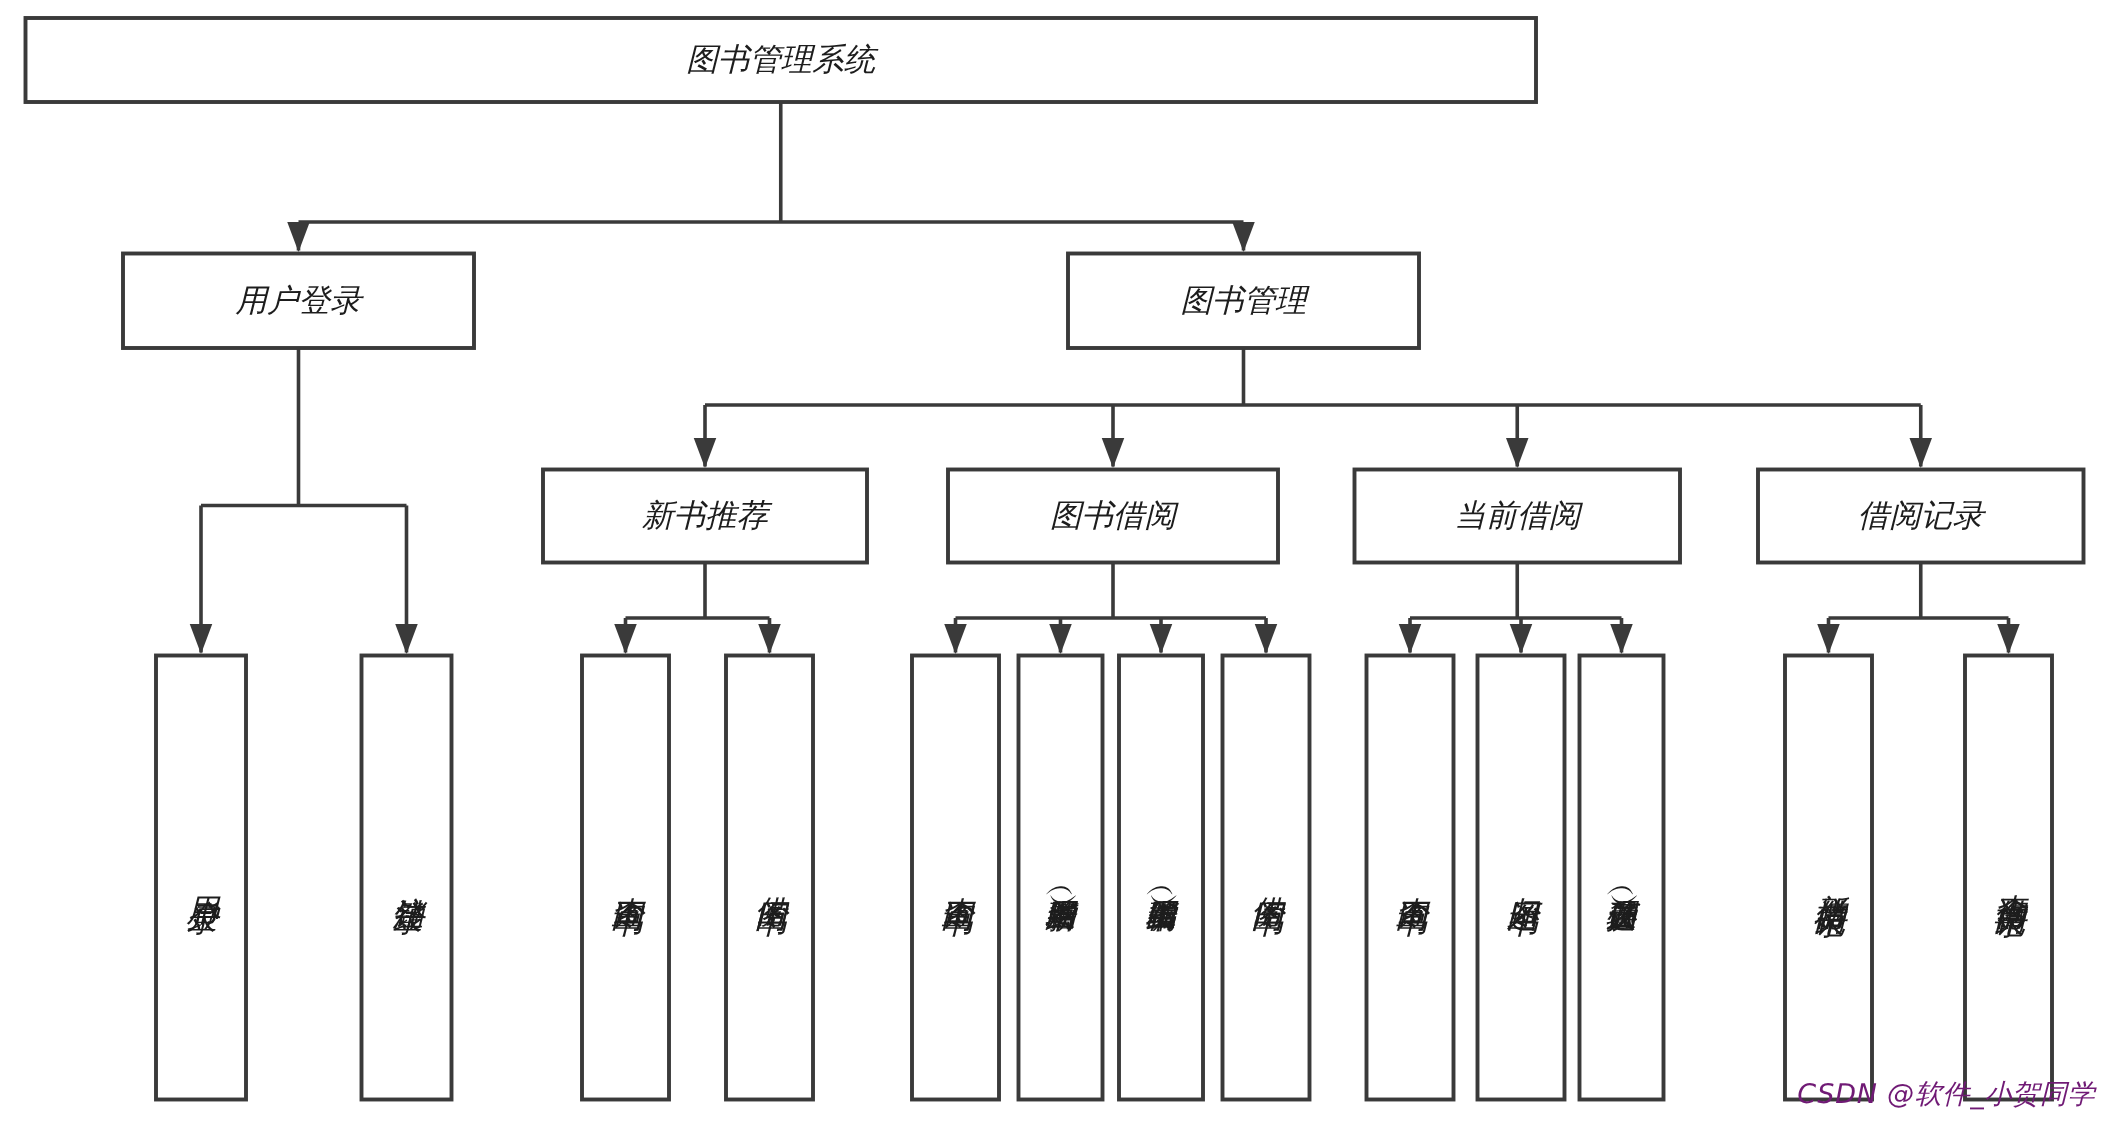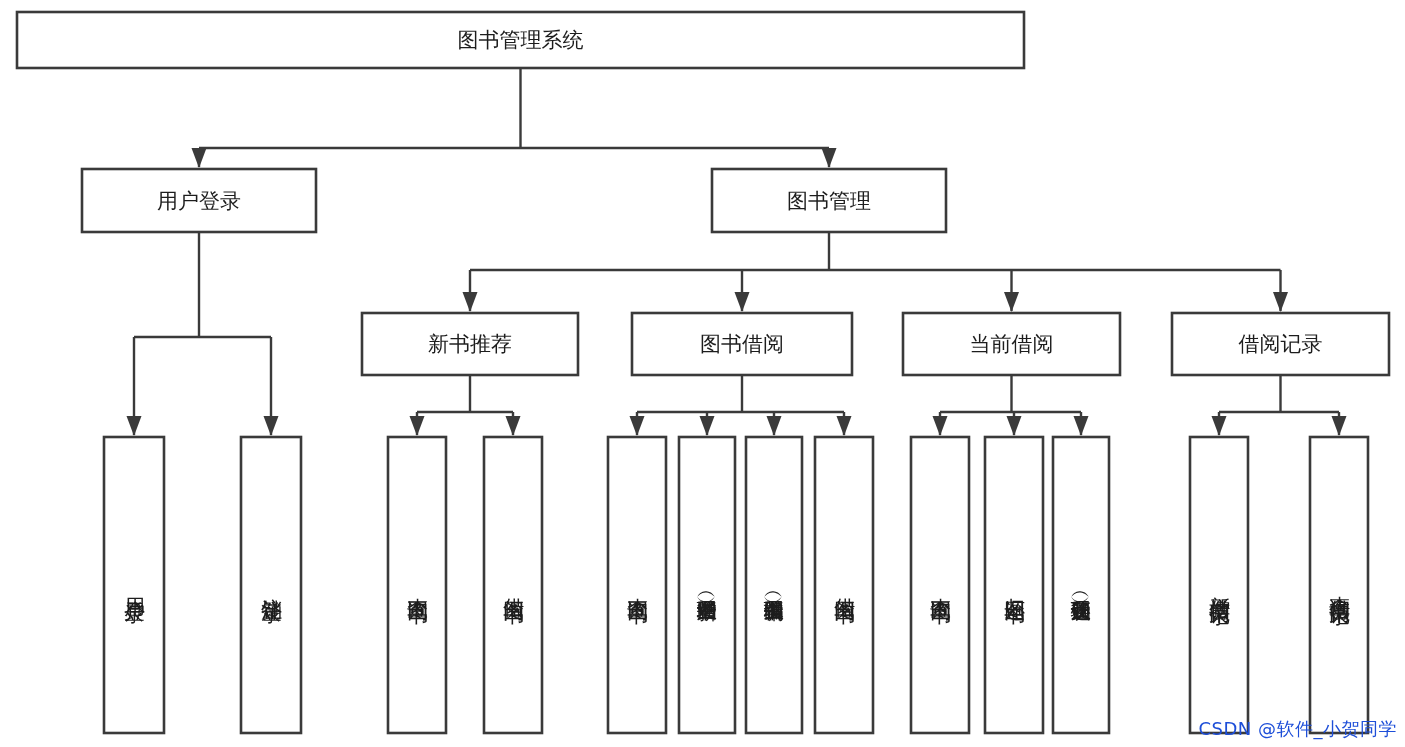--- a/index.html
+++ b/index.html
@@ -9,20 +9,21 @@
   }
   body {
     font-family: "DejaVu Sans", "Liberation Sans", sans-serif;
   }
   #diagram-root {
     position: relative;
     width: 1405px;
     height: 747px;
     background: #ffffff;
     overflow: hidden;
+    font-style: italic;
   }
   svg#tree-svg {
     position: absolute;
     left: 0;
     top: 0;
     width: 1405px;
     height: 747px;
     display: block;
   }
   .node-box {
@@ -69,21 +70,21 @@
   .leaf-label.tight {
     font-size: 20px;
     letter-spacing: 0px;
   }
   .watermark {
     position: absolute;
     right: 8px;
     bottom: 6px;
     font-family: "DejaVu Sans", "Liberation Sans", sans-serif;
     font-size: 18px;
-    color: #1d4ed8;
+    color: #701a75;
     letter-spacing: 0.5px;
     white-space: nowrap;
     user-select: none;
   }
 </style>
 </head>
 <body>
 
 <div id="diagram-root">
 

